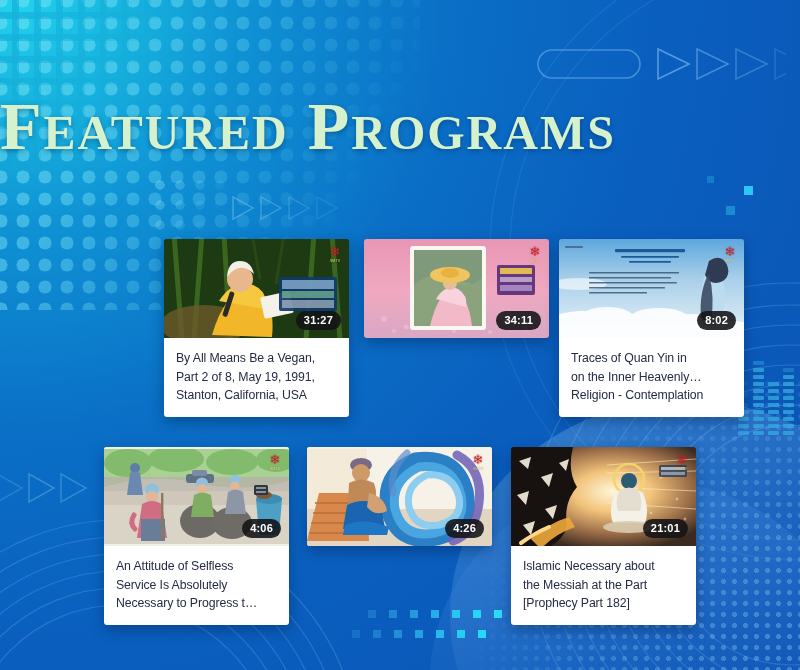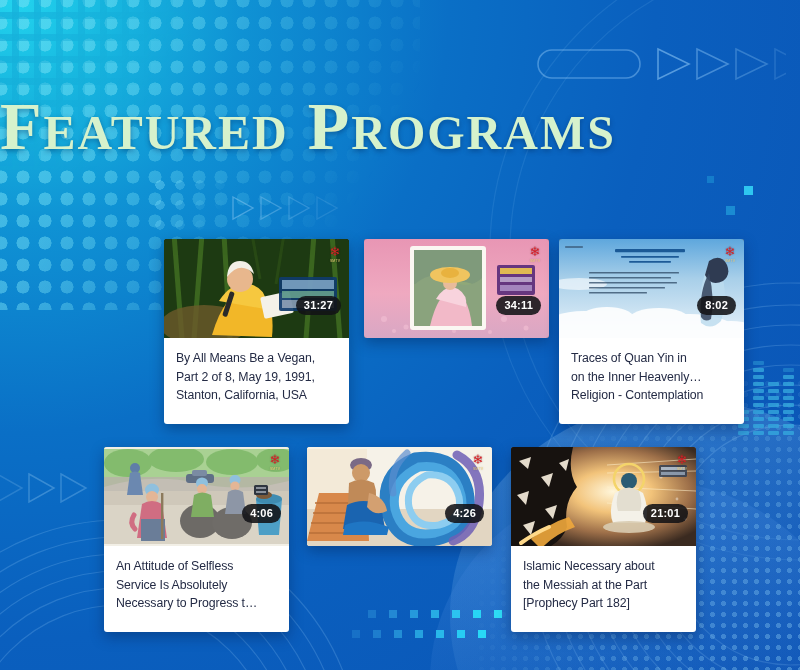--- a/index.html
+++ b/index.html
@@ -108,33 +108,33 @@
   }
   .thumb-art { position:absolute; inset:0; }
   .logo-badge {
     position:absolute; right:5px; top:4px; width:18px; height:16px;
     display:flex; align-items:center; justify-content:center;
     font-size:13px; color:#d81f26; line-height:1;
     text-shadow:0 0 2px rgba(0,0,0,.35);
   }
   .logo-badge .sub { position:absolute; bottom:-4px; left:0; right:0; text-align:center; font-size:3.4px; color:#f3d27a; letter-spacing:.2px; }
   .duration {
-    position:absolute; right:8px; bottom:23px;
+    position:absolute; right:8px; bottom:8px;
     background:rgba(18,18,22,.88);
     color:#fff;
     font-size:11px;
     font-weight:600;
     letter-spacing:.2px;
     padding:3px 8px;
     border-radius:11px;
     line-height:1.15;
     font-family:"Liberation Sans", sans-serif;
   }
   .card-title {
-    padding:11px 12px 19px 12px;
+    padding:11px 12px 12px 12px;
     font-size:12.3px;
     line-height:1.52;
     color:#242b45;
     font-family:"Liberation Sans", sans-serif;
     letter-spacing:-.1px;
   }
   .card-title span { display:block; }
 </style>
 </head>
 <body>

